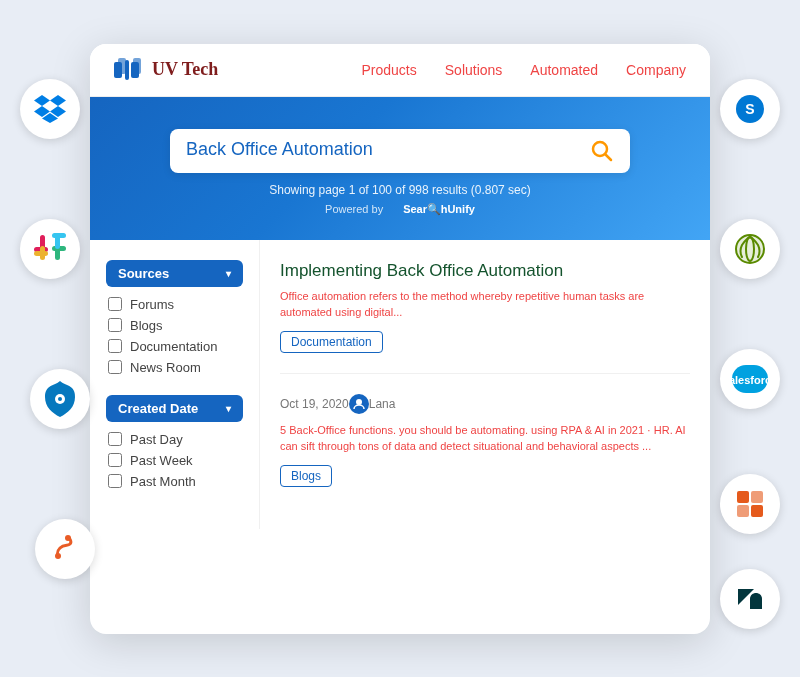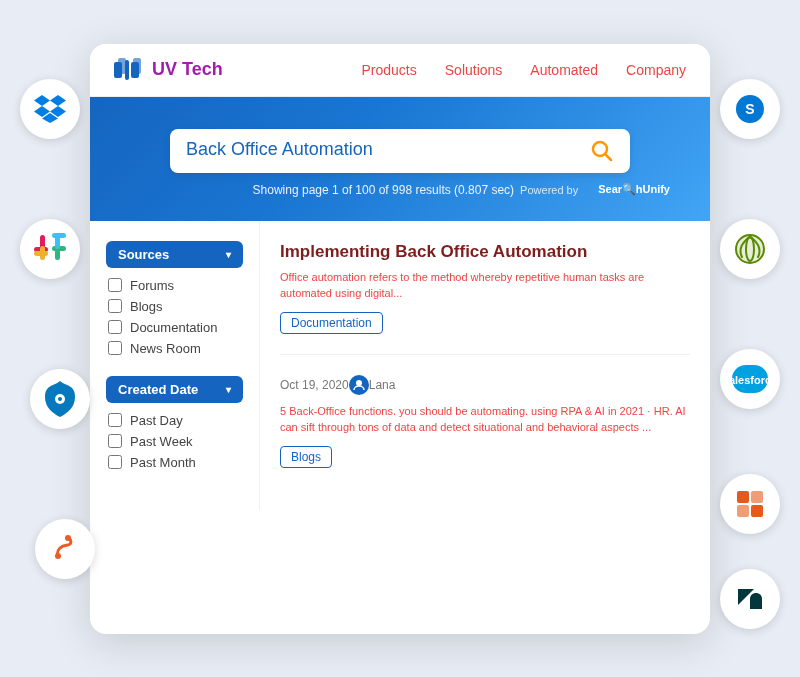--- a/index.html
+++ b/index.html
@@ -66,22 +66,23 @@
       border-bottom: 1px solid #eee;
       gap: 32px;
     }
 
     .logo {
       display: flex;
       align-items: center;
       gap: 8px;
       font-weight: 700;
       font-size: 18px;
-      color: #a21caf;
+      color: #7f1d1d;
       text-decoration: none;
+      font-family: Liberation Serif, serif;
     }
 
     .logo-icon {
       width: 30px;
       height: 24px;
     }
 
     .nav-links {
       display: flex;
       gap: 28px;
@@ -133,20 +134,21 @@
     }
 
     .results-info {
       color: rgba(255,255,255,0.9);
       font-size: 12px;
       margin-top: 10px;
       display: flex;
       align-items: center;
       justify-content: flex-end;
       gap: 6px;
+      flex-direction: column;
     }
 
     .powered-by {
       display: flex;
       align-items: center;
       gap: 20px;
       font-size: 11px;
       color: rgba(255,255,255,0.8);
     }
 
@@ -219,22 +221,22 @@
       padding-bottom: 20px;
       border-bottom: 1px solid #f0f0f0;
     }
 
     .result-card:last-child {
       border-bottom: none;
     }
 
     .result-title {
       font-size: 17px;
-      font-weight: 700;
-      color: #7f1d1d;
+      font-weight: 400;
+      color: #14532d;
       margin-bottom: 6px;
       line-height: 1.3;
     }
 
     .result-snippet {
       font-size: 11px;
       color: #ef4444;
       line-height: 1.5;
       margin-bottom: 10px;
     }

